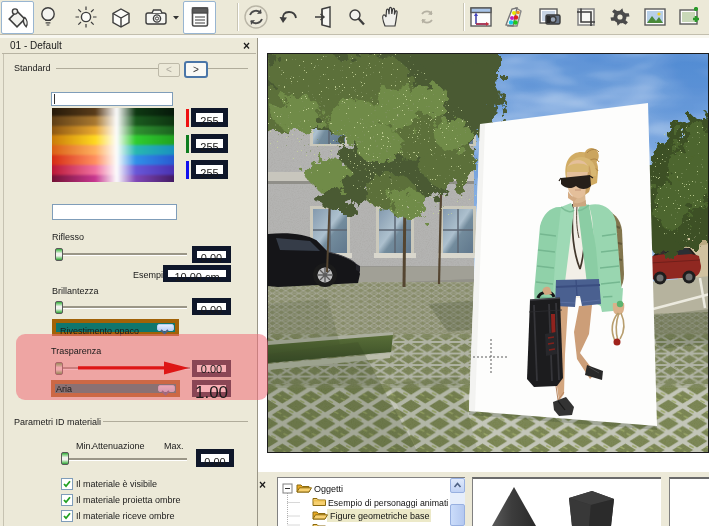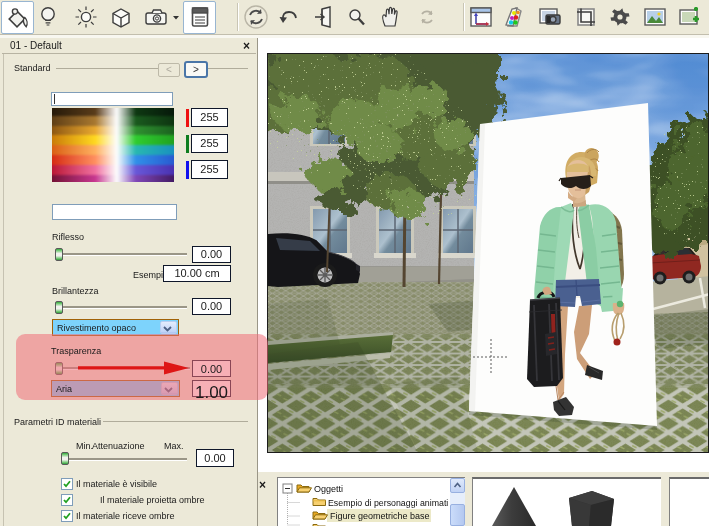--- a/index.html
+++ b/index.html
@@ -1,23 +1,23 @@
 <!DOCTYPE html>
 <html><head><meta charset="utf-8">
 <style>
 html,body{margin:0;padding:0;}
 body{width:709px;height:526px;background:#ece9d8;font-family:"Liberation Sans",sans-serif;position:relative;overflow:hidden;font-size:11px;color:#1a1a1a;}
 .abs{position:absolute;}
 .tb-btn{position:absolute;top:1px;width:33px;height:33px;background:#fff;border:1px solid #98b5d1;border-radius:2px;box-sizing:border-box;}
 .inp{position:absolute;background:#fff;border:1px solid #7f9db9;box-sizing:border-box;font-size:11px;}
 .lbl{position:absolute;font-size:9px;color:#1a1a1a;white-space:nowrap;}
-.vbox{position:absolute;background:#fff;border:1px solid #0f172a;box-sizing:border-box;font-size:11px;text-align:center;}
+.vbox{position:absolute;background:#fff;border:5px solid #0f172a;box-sizing:border-box;font-size:11px;text-align:center;}
 .track{position:absolute;height:2px;background:#9a9687;border-bottom:1px solid #fff;}
 .thumb{position:absolute;width:8px;height:13px;border-radius:2px;background:linear-gradient(to bottom,#35a93c 0%,#8fd48f 20%,#f2f2ee 40%,#f2f2ee 62%,#8fd48f 80%,#2f9e36 100%);border:1px solid #5a5a5a;box-sizing:border-box;}
-.combo{position:absolute;background:#7dd3fc;border:1px solid #a16207;box-sizing:border-box;}
+.combo{position:absolute;background:#0f766e;border:4px solid #a16207;box-sizing:border-box;}
 .combo .txt{position:absolute;left:4px;top:2.5px;font-size:9px;}
 .combo .btn{position:absolute;right:1px;top:1px;bottom:1px;width:15px;background:linear-gradient(to bottom,#e3ecfd,#c0d3f7 90%,#a8c0ee);border:1px solid #b8cef2;border-radius:2px;}
 .combo .btn svg{position:absolute;left:1px;top:3px;}
 .chk{position:absolute;width:12px;height:12px;background:#fff;border:1px solid #7f9db9;box-sizing:border-box;}
 .sep{position:absolute;top:3px;width:1px;height:28px;background:#c9c5b4;border-right:1px solid #fff;}
 </style></head>
 <body>
 
 <div class="abs" id="toolbar" style="left:0;top:0;width:709px;height:34px;background:#ece9d8;border-bottom:1px solid #c2bead;">
   <div class="tb-btn" style="left:1px;"></div>
@@ -247,21 +247,21 @@
 <div class="thumb" style="left:61px;top:452px;"></div>
 <div class="vbox" style="left:196px;top:449px;width:38px;height:18px;line-height:16px;">0.00</div>
 
 <div class="chk" style="left:61px;top:478px;"><svg width="10" height="10" viewBox="0 0 10 10">
       <path d="M2 5 L4 7.2 L8 2.2" fill="none" stroke="#21a121" stroke-width="1.8"></path>
     </svg></div>
 <div class="lbl" style="left:76px;top:479px;">Il materiale è visibile</div>
 <div class="chk" style="left:61px;top:494px;"><svg width="10" height="10" viewBox="0 0 10 10">
       <path d="M2 5 L4 7.2 L8 2.2" fill="none" stroke="#21a121" stroke-width="1.8"></path>
     </svg></div>
-<div class="lbl" style="left:76px;top:495px;margin-left:24px;">Il materiale proietta ombre</div>
+<div class="lbl" style="left:76px;top:495px;">Il materiale proietta ombre</div>
 <div class="chk" style="left:61px;top:510px;"><svg width="10" height="10" viewBox="0 0 10 10">
       <path d="M2 5 L4 7.2 L8 2.2" fill="none" stroke="#21a121" stroke-width="1.8"></path>
     </svg></div>
 <div class="lbl" style="left:76px;top:511px;">Il materiale riceve ombre</div>
 
 <div class="abs" style="left:258px;top:38px;width:451px;height:434px;background:#ffffff;"></div>
 <div class="abs" id="render" style="left:267px;top:53px;width:442px;height:400px;border:1px solid #1c1c1c;box-sizing:border-box;background:#888;">
 <svg width="440" height="398" viewBox="0 0 440 398" style="display:block">
 <defs>
   <linearGradient id="skyg" x1="0" y1="0" x2="0" y2="1">

